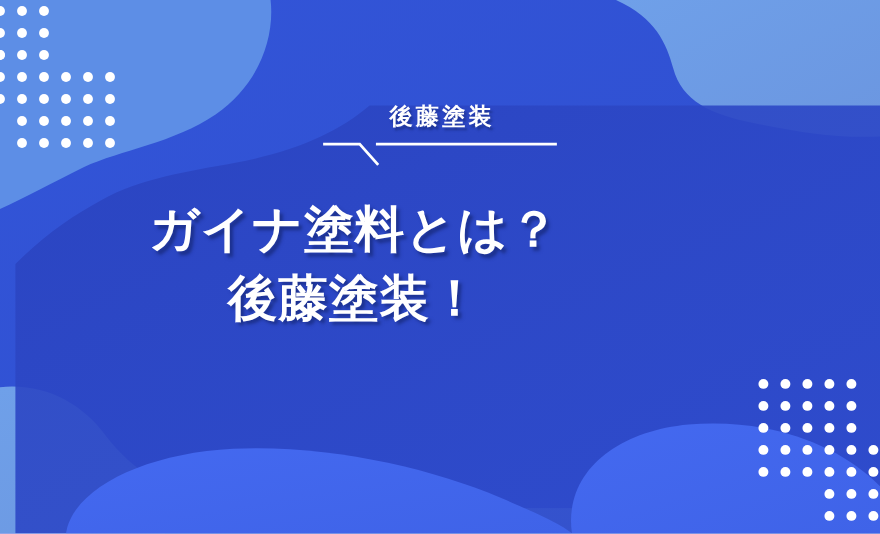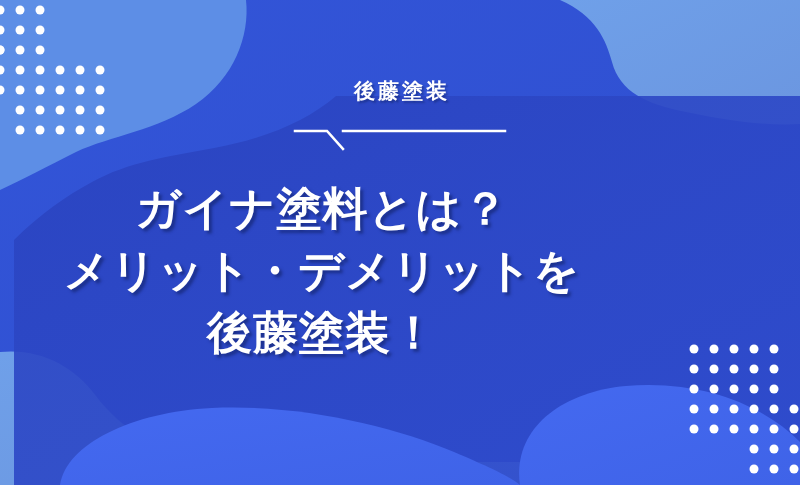--- a/index.html
+++ b/index.html
@@ -18,21 +18,21 @@
   .layer {
     position: absolute;
     top: 0; left: 0;
     width: 800px;
     height: 485px;
     pointer-events: none;
   }
   .title-block {
     position: absolute;
     left: 0;
-    top: 80px;
+    top: 96px;
     width: 800px;
     text-align: center;
     z-index: 40;
   }
   .brand-label {
     font-size: 21px;
     font-weight: 700;
     color: #ffffff;
     letter-spacing: 3px;
     line-height: 1;
@@ -213,17 +213,16 @@
 
   <div class="rule-wrap">
     <svg width="800" height="40" viewBox="0 0 800 40" xmlns="http://www.w3.org/2000/svg">
       <path d="M 295,13 L 327,13 L 343,31" stroke="#ffffff" stroke-width="2.5" fill="none" stroke-linecap="square" stroke-linejoin="miter"></path>
       <path d="M 343,13 L 505,13" stroke="#ffffff" stroke-width="2.5" fill="none" stroke-linecap="square"></path>
     </svg>
   </div>
 
   <div class="main-title">
     <span class="title-line">ガイナ塗料とは？</span>
-    <span class="title-line">メリット・デメリットを</span>
     <span class="title-line">後藤塗装！</span>
   </div>
 
 </div>
 
 </body></html>

